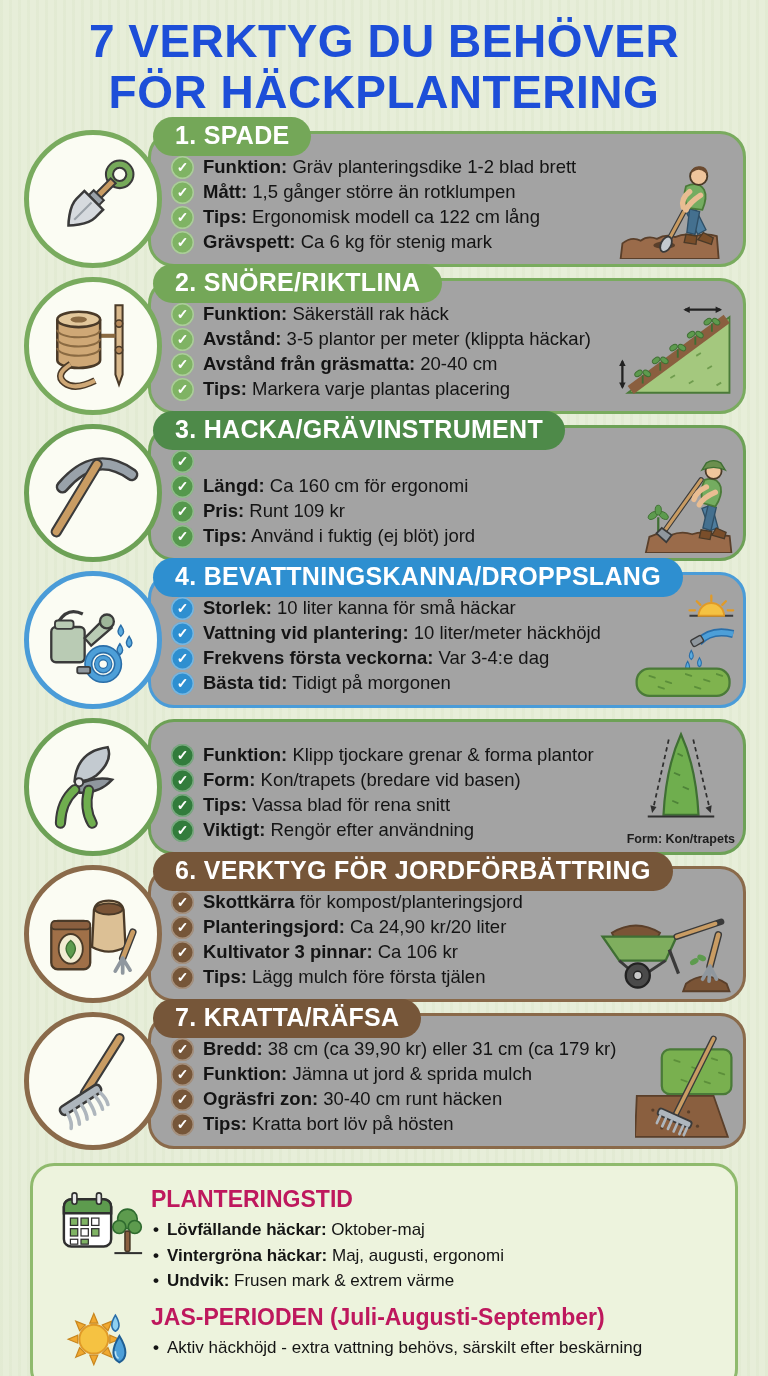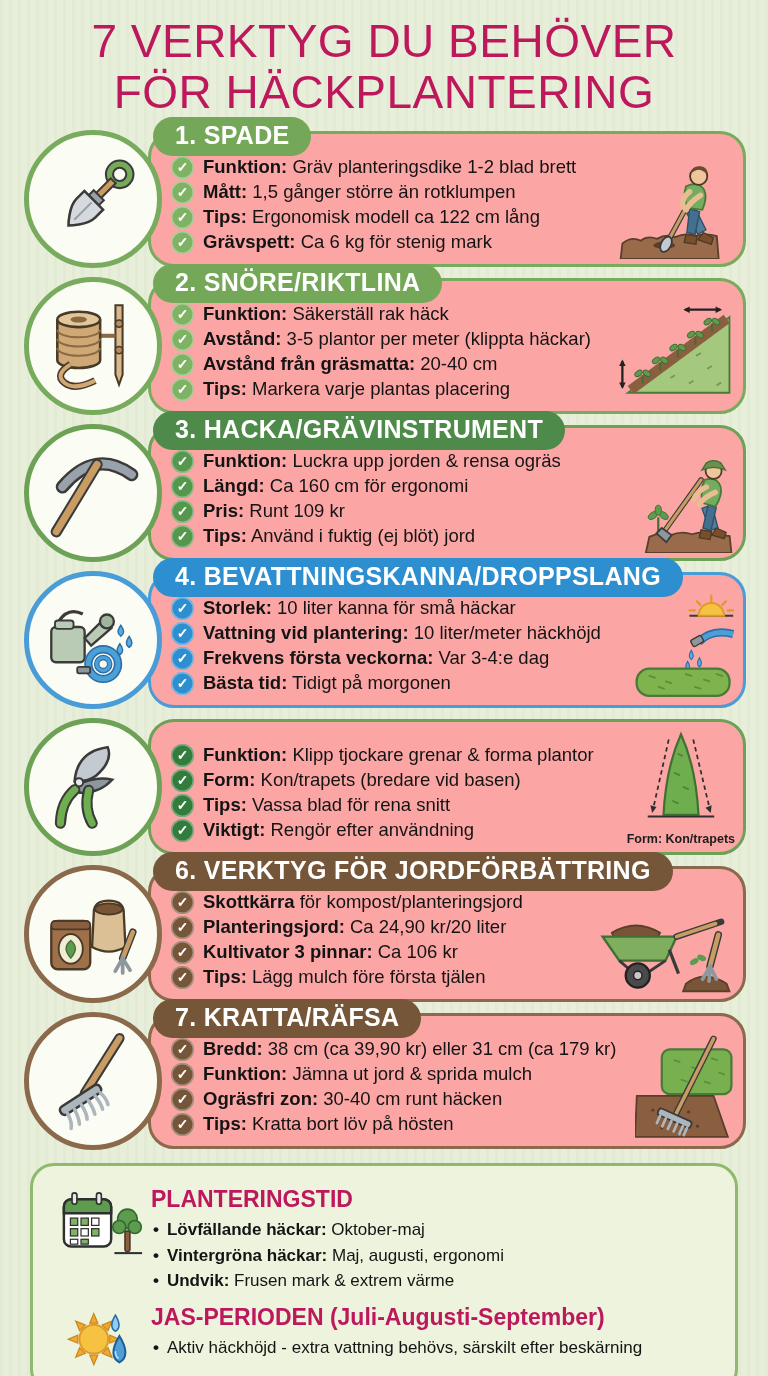--- a/index.html
+++ b/index.html
@@ -4,33 +4,33 @@
 <style>
   html,body{margin:0;padding:0;}
   body{
     width:768px;height:1376px;overflow:hidden;
     background:#e7eed9;
     background-image:repeating-linear-gradient(90deg,rgba(140,170,100,.05) 0 3px,rgba(255,255,255,0) 3px 9px);
     font-family:"Liberation Sans",sans-serif;
     -webkit-font-smoothing:antialiased;
   }
   .title-wrap{padding-top:16px;text-align:center;}
-  .title-line{font-size:46px;line-height:1.1;font-weight:400;letter-spacing:.5px;color:#be185d;}
+  .title-line{font-size:46px;line-height:1.1;font-weight:700;letter-spacing:.5px;color:#1d4ed8;}
   #sections{margin-top:14px;}
   .tool{display:flex;align-items:center;margin:0 22px 11px 24px;height:136px;position:relative;}
   .circle{
     width:138px;height:138px;border-radius:50%;background:#fbfcf3;
     border:5px solid var(--border);box-sizing:border-box;flex:none;
     display:flex;align-items:center;justify-content:center;
     margin-right:-14px;position:relative;z-index:2;
   }
   .circle svg{width:102px;height:102px;}
   .card{
     flex:1;height:136px;box-sizing:border-box;border:3.5px solid var(--border);
-    border-radius:26px;background:#fca5a5;position:relative;display:flex;
+    border-radius:26px;background:#a3a3a3;position:relative;display:flex;
     padding:20px 10px 8px 20px;
   }
   .pill{
     position:absolute;top:-17px;left:2px;background:var(--pill);color:#ffffff;
     font-weight:700;font-size:25px;letter-spacing:.3px;padding:6px 22px 8px;
     border-radius:999px;line-height:1;white-space:nowrap;z-index:3;
   }
   .points{list-style:none;margin:0;padding:0;flex:1;display:flex;flex-direction:column;
     justify-content:space-evenly;position:relative;z-index:2;}
   .points li{display:flex;align-items:center;font-size:18.5px;color:#141414;line-height:1.12;}
@@ -196,21 +196,20 @@
           <path d="M20 44 Q52 6 88 32" fill="none" stroke="#99a2aa" stroke-width="8" stroke-linecap="round"></path>
           <line x1="54" y1="22" x2="14" y2="88" stroke="#3a3a3a" stroke-width="11" stroke-linecap="round"></line>
           <line x1="54" y1="22" x2="14" y2="88" stroke="#c99c63" stroke-width="7" stroke-linecap="round"></line>
         </svg>
       </div>
       <div class="card">
         <div class="pill">3. HACKA/GRÄVINSTRUMENT</div>
         <ul class="points">
           <li>
             <span class="chk">✓</span>
-            <span class="txt"><b>Funktion:</b><span> Luckra upp jorden &amp; rensa ogräs</span></span>
           </li>
           <li>
             <span class="chk">✓</span>
             <span class="txt"><b>Längd:</b><span> Ca 160 cm för ergonomi</span></span>
           </li>
           <li>
             <span class="chk">✓</span>
             <span class="txt"><b>Pris:</b><span> Runt 109 kr</span></span>
           </li>
           <li>

